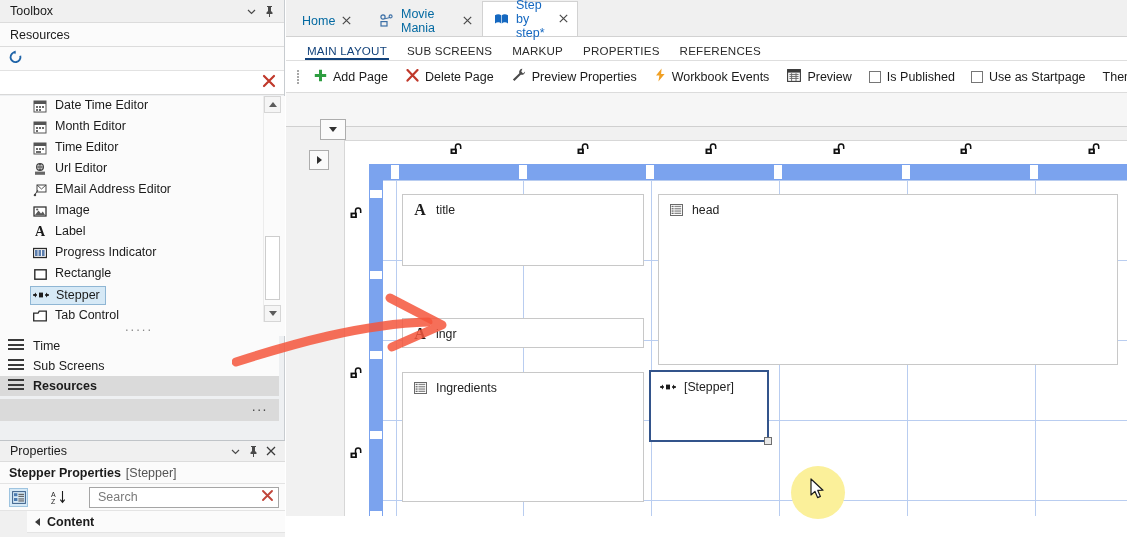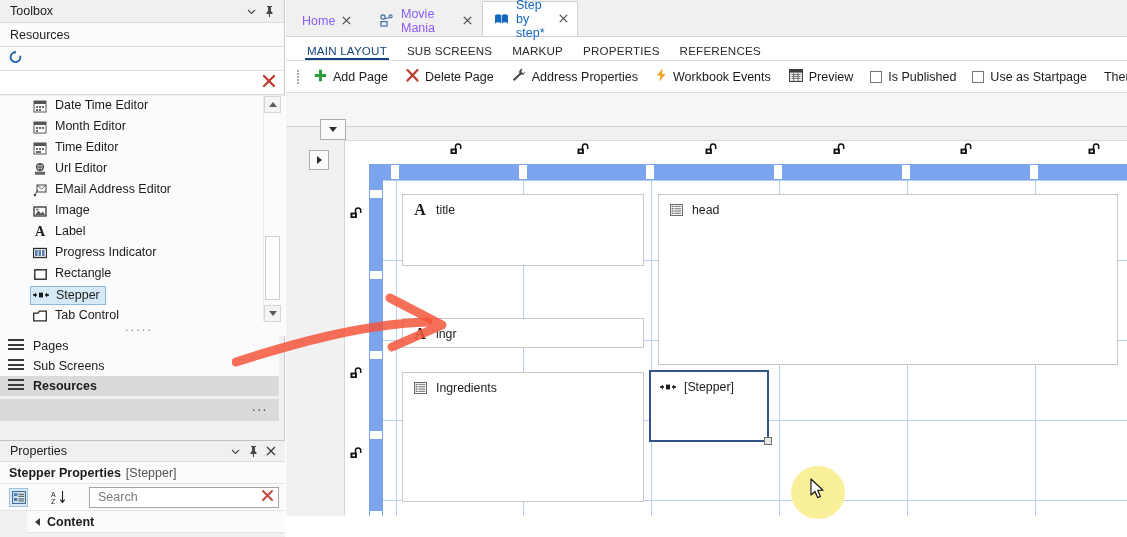--- a/index.html
+++ b/index.html
@@ -162,21 +162,21 @@
   #main { position: absolute; left: 286px; top: 0; width: 841px; height: 537px; background: #fff; }
 
   
   #tabstrip {
     position: relative; height: 37px; background: #f0f0f0;
     border-bottom: 1px solid #d2d2d2;
   }
   .doc-tab {
     position: absolute; bottom: 0; height: 32px;
     display: flex; align-items: center; gap: 7px;
-    padding: 0 9px 0 11px; font-size: 12.5px; color: #8b5cf6;
+    padding: 0 9px 0 11px; font-size: 12.5px; color: #0369a1;
     border: 1px solid transparent; border-bottom: none;
   }
   .doc-tab.active {
     background: #ffffff; border-color: #d2d2d2; color: #1568c0; height: 35px;
   }
   .tab-x { font-size: 12px; color: #4a4a4a; line-height: 1; }
   .tab-ico { width: 15px; height: 14px; display: inline-flex; align-items: center; }
 
   
   #subtabs {
@@ -481,21 +481,21 @@
         </div>
     </div>
 
     <div id="nav-bands">
       <div class="nav-band">
         <span class="burger">
             <i></i>
             <i></i>
             <i></i>
           </span>
-        <span>Pages</span>
+        <span>Time</span>
       </div>
       <div class="nav-band">
         <span class="burger">
             <i></i>
             <i></i>
             <i></i>
           </span>
         <span>Sub Screens</span>
       </div>
       <div class="nav-band active">
@@ -645,21 +645,21 @@
         </span>
         <span>Delete Page</span>
       </span>
 
       <span class="tbtn">
         <span>
           <svg width="14" height="14" viewBox="0 0 14 14">
               <path d="M10.4 0.8a3.3 3.3 0 0 0-3.1 4.4L0.9 11.5l1.5 1.6 6.4-6.4a3.3 3.3 0 0 0 4.3-3.2l-2 1.9-1.8-1.8z" fill="#4a4a4a"></path>
             </svg>
         </span>
-        <span>Address Properties</span>
+        <span>Preview Properties</span>
       </span>
 
       <span class="tbtn">
         <span>
           <svg width="11" height="14" viewBox="0 0 11 14">
               <path d="M6.6 0.4 L1 7.6 h3.4 L3.4 13.6 L9.6 6.1 H6.1 z" fill="#f0a024"></path>
             </svg>
         </span>
         <span>Workbook Events</span>
       </span>

